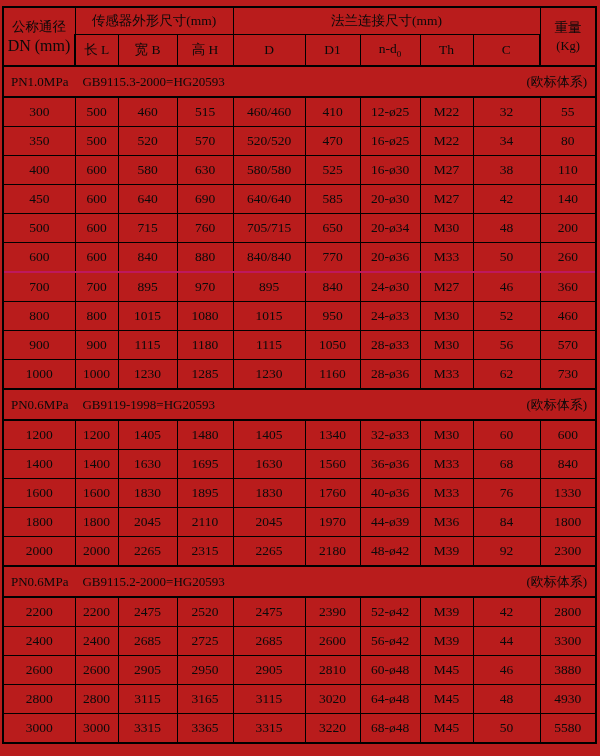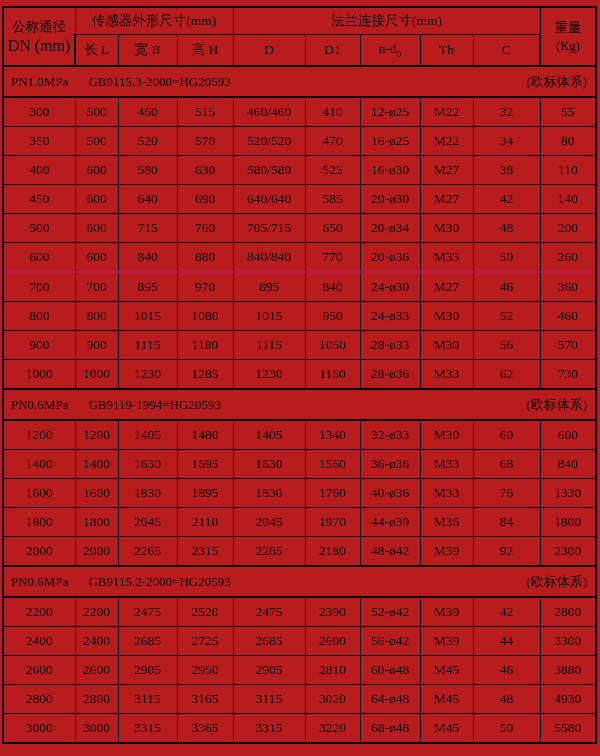--- a/index.html
+++ b/index.html
@@ -49,21 +49,21 @@
     border-top: 2px solid #000;
     border-bottom: 2px solid #000;
     text-align: center;
     font-size: 13px;
   }
   tr.section-row .sec-flex {
     display: flex;
     align-items: center;
     padding: 0 8px 0 7px;
   }
-  tr.section-row .sec-standard { margin-left: 20px; }
+  tr.section-row .sec-standard { margin-left: 14px; }
   tr.section-row .sec-note { margin-left: auto; }
   
   tr.data-row td { height: 28px; }
   tr.group-split td { border-top: 2px solid #be185d; }
   
   table.spec tr > *:first-child { border-left: 2px solid #000; }
   table.spec tr > *:last-child { border-right: 2px solid #000; }
 </style>
 </head>
 <body>
@@ -233,21 +233,21 @@
           <td>1160</td>
           <td>28-ø36</td>
           <td>M33</td>
           <td>62</td>
           <td>730</td>
         </tr>
         <tr class="section-row">
           <td colspan="10">
             <div class="sec-flex">
               <span class="sec-pressure">PN0.6MPa</span>
-              <span class="sec-standard">GB9119-1994=HG20593</span>
+              <span class="sec-standard">GB9119-1998=HG20593</span>
               <span class="sec-note">(欧标体系)</span>
             </div>
           </td>
         </tr>
         <tr class="data-row">
           <td>1200</td>
           <td>1200</td>
           <td>1405</td>
           <td>1480</td>
           <td>1405</td>

